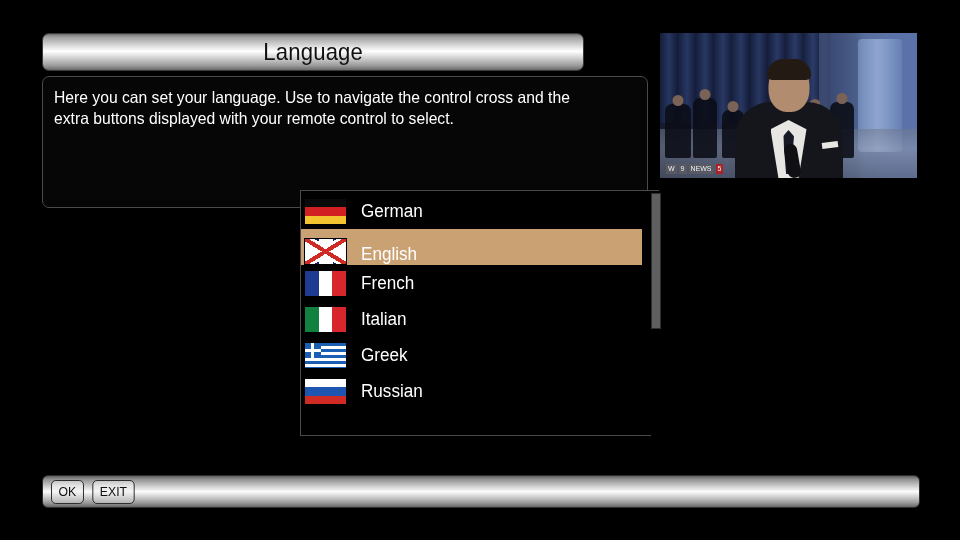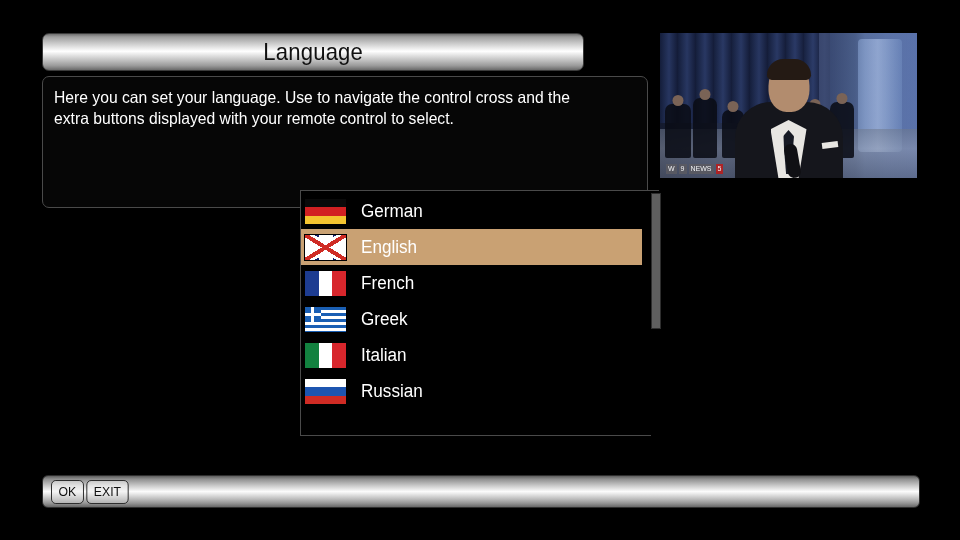--- a/index.html
+++ b/index.html
@@ -233,20 +233,21 @@
   }
   .lang-row {
     height: 36px;
     display: flex;
     align-items: center;
     padding-left: 3px;
     box-sizing: border-box;
   }
   .lang-row.selected {
     background: #c9a173;
+    align-items: flex-end;
   }
   .flag {
     width: 43px;
     height: 27px;
     flex: 0 0 auto;
     border: 1px solid #000;
     box-sizing: border-box;
     position: relative;
     overflow: hidden;
   }
@@ -384,20 +385,21 @@
         #fbfbfb 50%,
         #ededed 56%,
         #bdbdbd 74%,
         #949494 88%,
         #676767 100%);
     border: 1px solid #2e2e2e;
     box-sizing: border-box;
     display: flex;
     align-items: center;
     padding-left: 7px;
+    gap: 6px;
   }
   .softkey {
     height: 24px;
     min-width: 34px;
     padding: 0 7px;
     border-radius: 5px;
     border: 1px solid #2a2a2a;
     box-sizing: border-box;
     background: linear-gradient(to bottom,
         #c8c8c8 0%, #e4e4e4 22%, #f4f4f4 48%,
@@ -471,26 +473,26 @@
         </div>
         <div class="lang-row selected">
           <span class="flag f-uk"></span>
           <span class="lang-label">English</span>
         </div>
         <div class="lang-row">
           <span class="flag f-french"></span>
           <span class="lang-label">French</span>
         </div>
         <div class="lang-row">
+          <span class="flag f-italian"></span>
+          <span class="lang-label">Italian</span>
+        </div>
+        <div class="lang-row">
           <span class="flag f-greek"></span>
           <span class="lang-label">Greek</span>
-        </div>
-        <div class="lang-row">
-          <span class="flag f-italian"></span>
-          <span class="lang-label">Italian</span>
         </div>
         <div class="lang-row">
           <span class="flag f-russian"></span>
           <span class="lang-label">Russian</span>
         </div>
       </div>
   </div>
 
   <div id="scroll-track">
     <div id="scroll-thumb" style="height: 136px; top: 2px;"></div>

